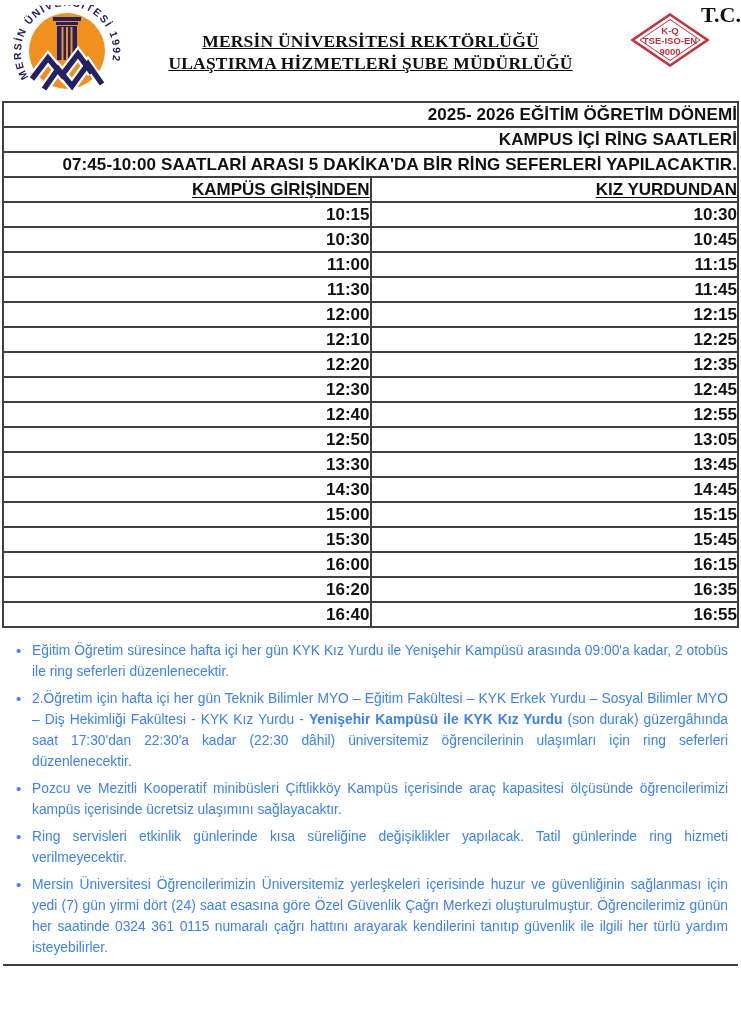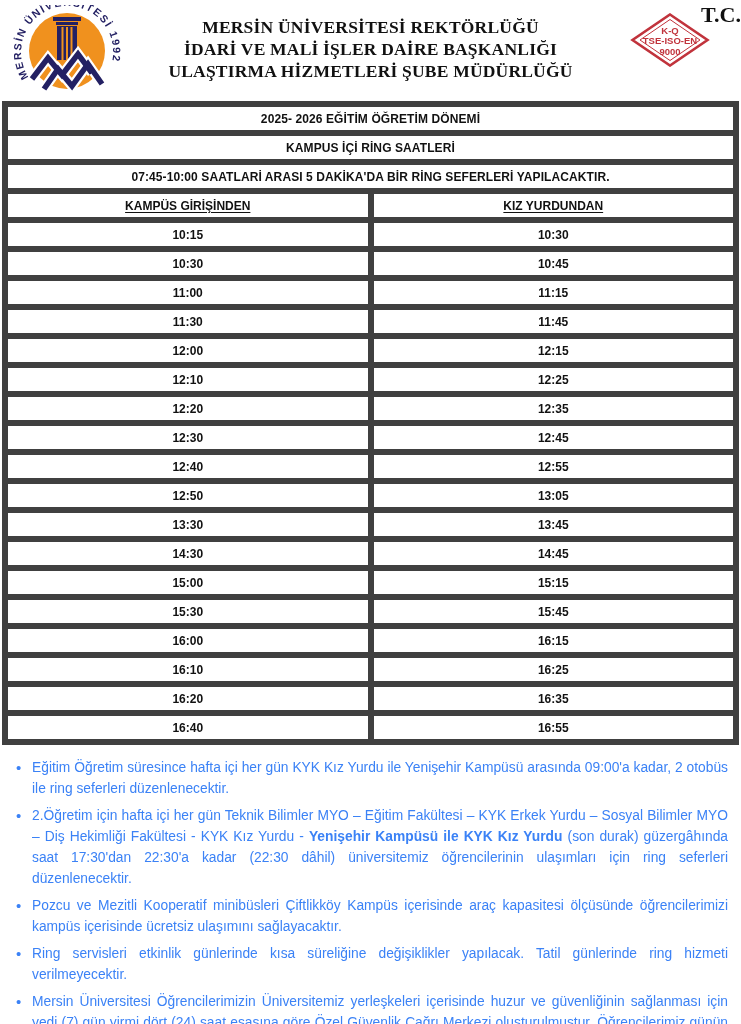--- a/index.html
+++ b/index.html
@@ -9,36 +9,36 @@
   }
   .page { position:relative; width:741px; height:1024px; }
 
   
   .header { position:relative; height:101px; }
   .tc {
     position:absolute; top:2px; left:0; right:0; text-align:right;
     font-family:"Liberation Serif", serif; font-weight:bold; font-size:22px;
   }
   .titles {
-    position:absolute; top:16px; left:125px; right:125px; text-align:center;
+    position:absolute; top:30px; left:125px; right:125px; text-align:center;
     font-family:"Liberation Serif", serif; font-weight:bold; font-size:17.5px;
-    line-height:22px; letter-spacing:.2px; white-space:nowrap;
+    line-height:22px; letter-spacing:.2px; white-space:nowrap;text-decoration:underline;
   }
   .left-logo  { position:absolute; left:10px; top:5px; }
   .right-logo { position:absolute; left:630px; top:13px; }
 
   
   table.schedule {
     border-collapse:collapse; table-layout:fixed;
     width:737px; margin:0 2px;
     border:2px solid #565656;
   }
   table.schedule td {
-    border:6px solid #404040; padding:0; text-align:center; vertical-align:middle;
-    font-weight:bold; font-size:12px; height:23px;
+    border:2px solid #404040; padding:0; text-align:right; vertical-align:middle;
+    font-weight:bold; font-size:17px; height:23px;
   }
   td.span-row { letter-spacing:.1px; }
   td.col-head { text-decoration:underline; text-underline-offset:2px;margin-top:44px; }
 
   
   ul.notes { margin:12px 13px 0 13px; padding:0; list-style:none; }
   ul.notes li {
     position:relative; padding-left:19px; margin-bottom:6px;
     text-align:justify; font-size:13.8px; line-height:21px; color:#3b82f6;
   }
@@ -79,21 +79,20 @@
         <polyline points="34,84 48,64 62,81 78,59 92,79" stroke="#ffffff" stroke-width="10"></polyline>
         <polyline points="22,74 38,53 52,70 68,49 82,68" stroke="#232063" stroke-width="5.5"></polyline>
         <polyline points="34,84 48,64 62,81 78,59 92,79" stroke="#232063" stroke-width="5.5"></polyline>
       </g>
     </svg>
 
     <div class="tc">T.C.</div>
 
     <div class="titles">
       <div>MERSİN ÜNİVERSİTESİ REKTÖRLÜĞÜ</div>
-      <div>İDARİ VE MALİ İŞLER DAİRE BAŞKANLIĞI</div>
       <div>ULAŞTIRMA HİZMETLERİ ŞUBE MÜDÜRLÜĞÜ</div>
     </div>
 
     <svg class="right-logo" width="80" height="54" viewBox="0 0 80 54" aria-hidden="true">
       <polygon points="40,1.5 77.5,27 40,52.5 2.5,27" fill="none" stroke="#C1333C" stroke-width="2.6"></polygon>
       <polygon points="40,6.5 70,27 40,47.5 10,27" fill="none" stroke="#C1333C" stroke-width="1"></polygon>
       <g font-family="Liberation Sans, sans-serif" font-weight="bold" fill="#C1333C" text-anchor="middle">
         <text x="40" y="20.5" font-size="9.5">K-Q</text>
         <text x="40" y="31" font-size="9.5">TSE-ISO-EN</text>
         <text x="40" y="42" font-size="9.5">9000</text>
@@ -172,24 +171,20 @@
         </tr>
         <tr>
           <td>15:30</td>
           <td>15:45</td>
         </tr>
         <tr>
           <td>16:00</td>
           <td>16:15</td>
         </tr>
         <tr>
-          <td>16:10</td>
-          <td>16:25</td>
-        </tr>
-        <tr>
           <td>16:20</td>
           <td>16:35</td>
         </tr>
         <tr>
           <td>16:40</td>
           <td>16:55</td>
         </tr>
       </tbody>
   </table>
 

